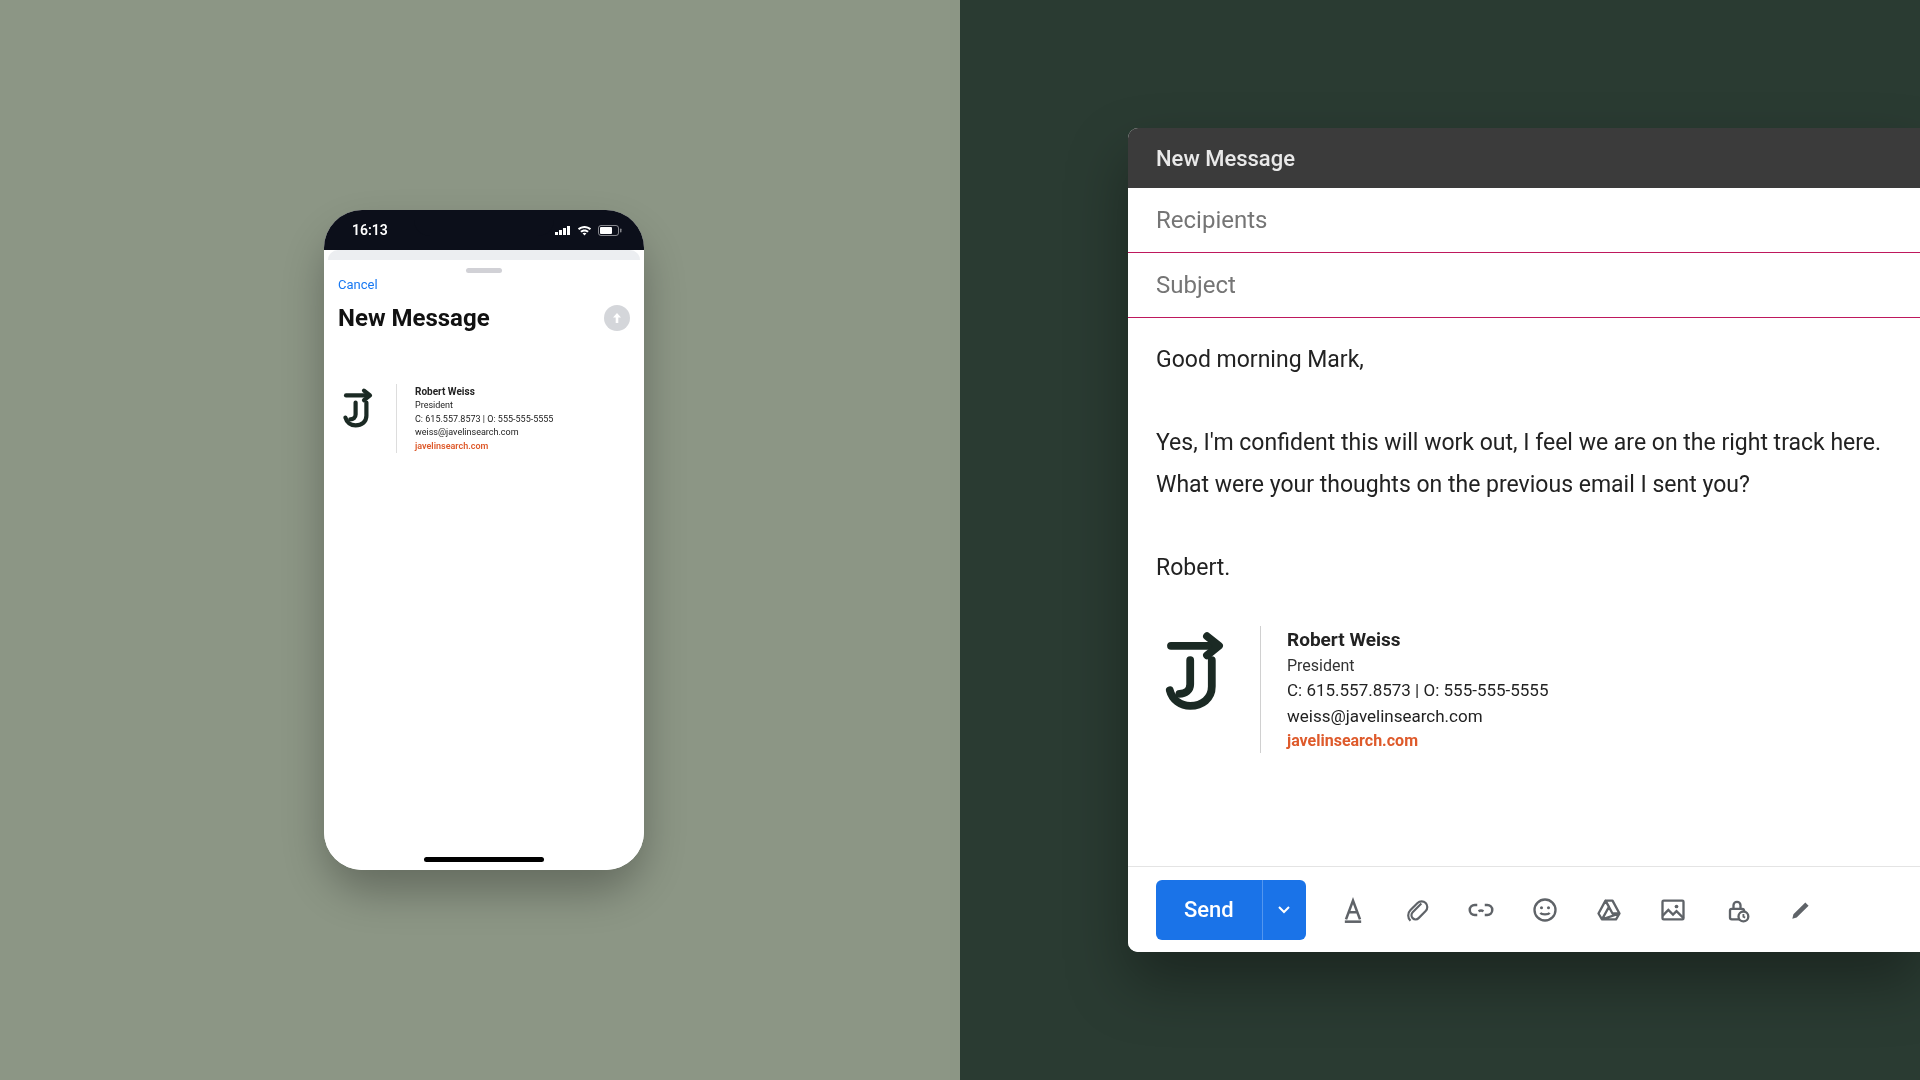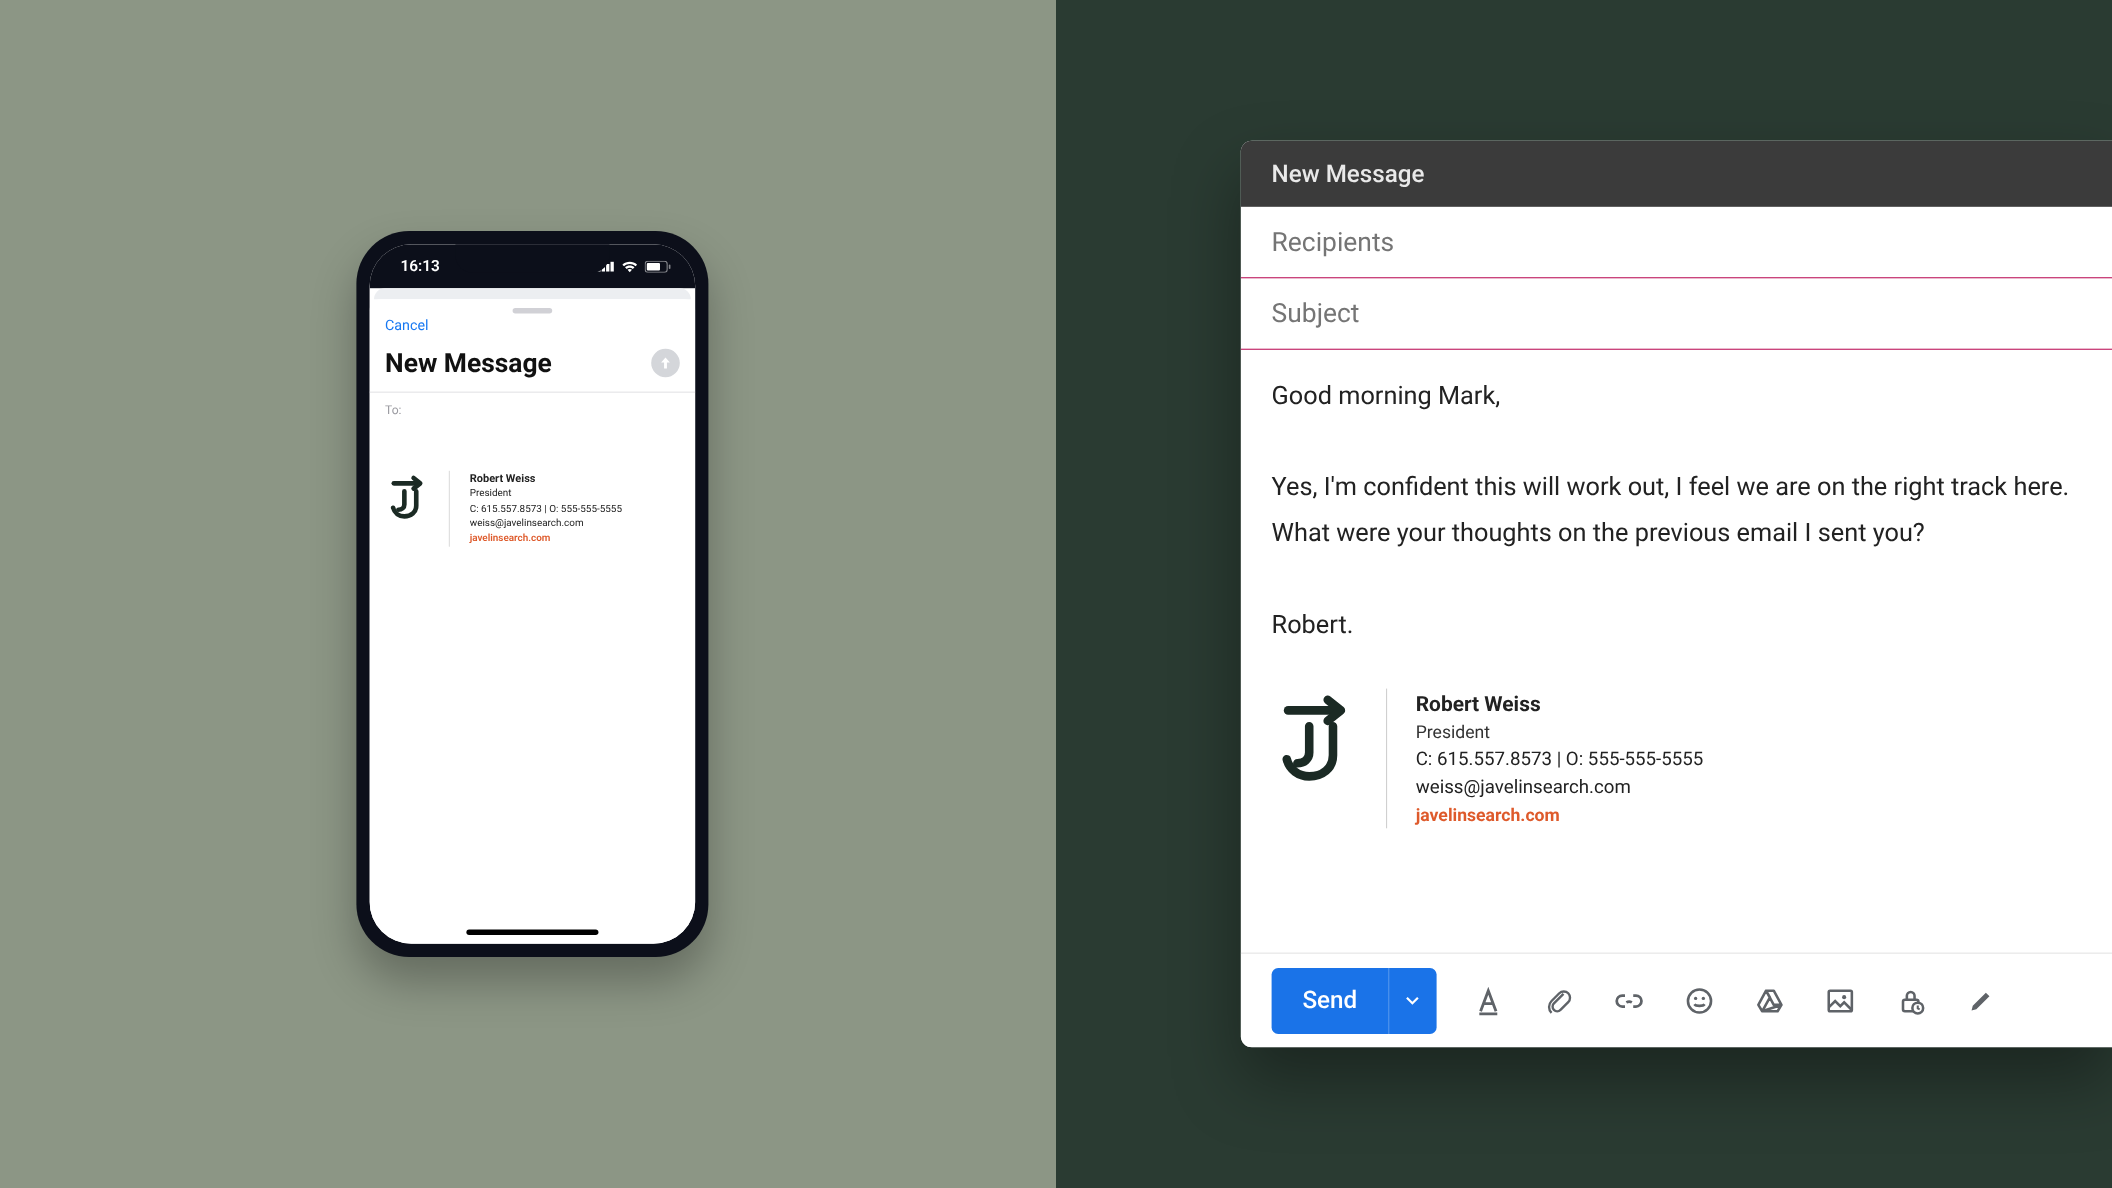--- a/index.html
+++ b/index.html
@@ -3,21 +3,21 @@
 <meta charset="utf-8">
 <style>
   * { box-sizing: border-box; margin: 0; padding: 0; }
   html, body { width: 1920px; height: 1080px; overflow: hidden; font-family: -apple-system, BlinkMacSystemFont, "Segoe UI", Roboto, sans-serif; }
   body { display: flex; }
 
   
   .left-panel { width: 960px; height: 1080px; background: #8c9685; position: relative; }
   .phone {
     position: absolute; left: 324px; top: 210px; width: 320px; height: 660px;
-    background: #0c0f1a; border-radius: 48px; padding: 12px;
+    background: #0c0f1a; border-radius: 48px; 
     box-shadow: 0 22px 40px rgba(0,0,0,0.28);
   }
   .phone-screen {
     width: 100%; height: 100%; background: #fff; border-radius: 38px; overflow: hidden; position: relative;
   }
   .notch {
     position: absolute; top: 0; left: 50%; transform: translateX(-50%);
     width: 140px; height: 26px; background: #0c0f1a; border-radius: 0 0 16px 16px; z-index: 5;
   }
   .status-bar {
@@ -131,21 +131,20 @@
           <span class="cancel">Cancel</span>
         </div>
         <div class="sheet-title" style="display:flex;align-items:center;justify-content:space-between;">
           <h1>New Message</h1>
           <span class="send-circle">
             <svg width="14" height="14" viewBox="0 0 14 14">
                 <path d="M7 2 L11 6.5 L8.3 6.5 L8.3 12 L5.7 12 L5.7 6.5 L3 6.5 Z" fill="#fff"></path>
               </svg>
           </span>
         </div>
-        <div class="field-row">To:</div>
 
         <div class="sig-mobile">
           <div class="sig-logo">
             <svg width="36" height="42" viewBox="0 0 60 70">
                 <g fill="none" stroke="#1b2a24" stroke-width="7" stroke-linecap="round" stroke-linejoin="round">
                   <path d="M10 14 L46 14"></path>
                   <path d="M40 6 L50 14 L40 22"></path>
                   <path d="M44 26 L44 48 C44 58 36 64 26 64 C18 64 11 59 9 51"></path>
                   <path d="M26 26 L26 46 C26 51 22 54 17 54"></path>
                 </g>

